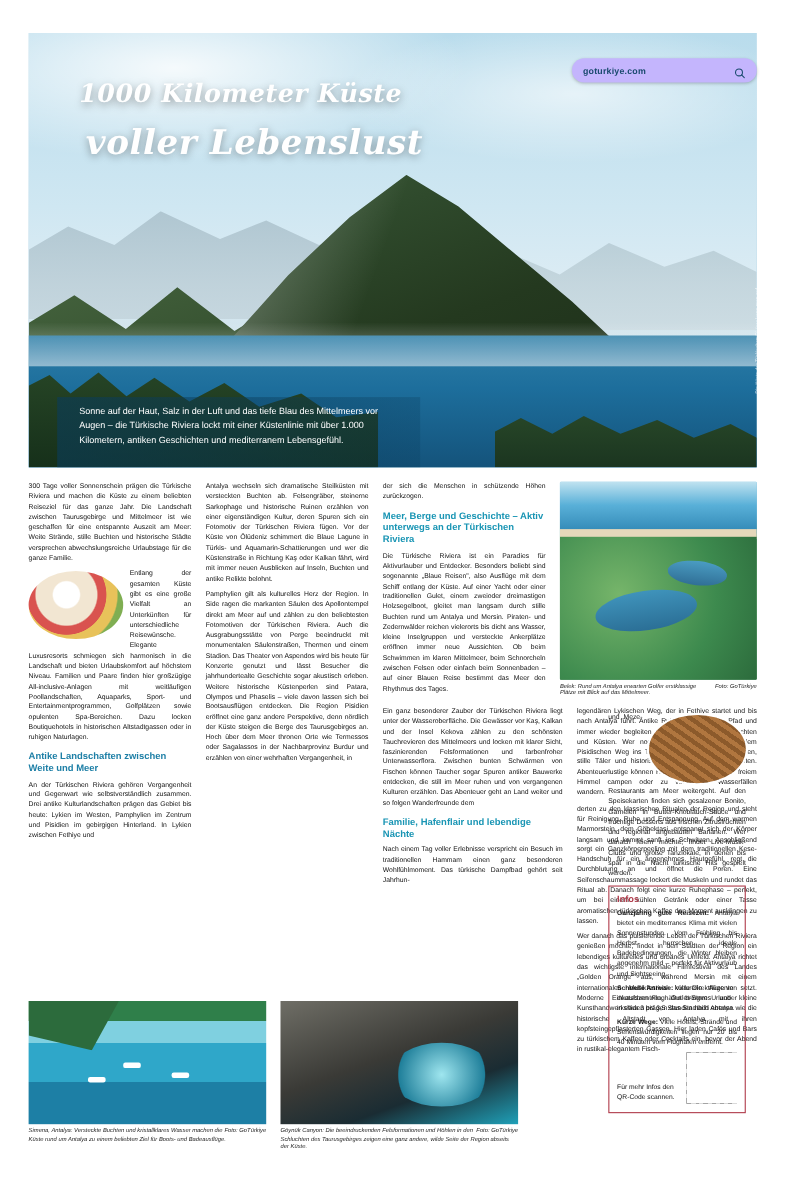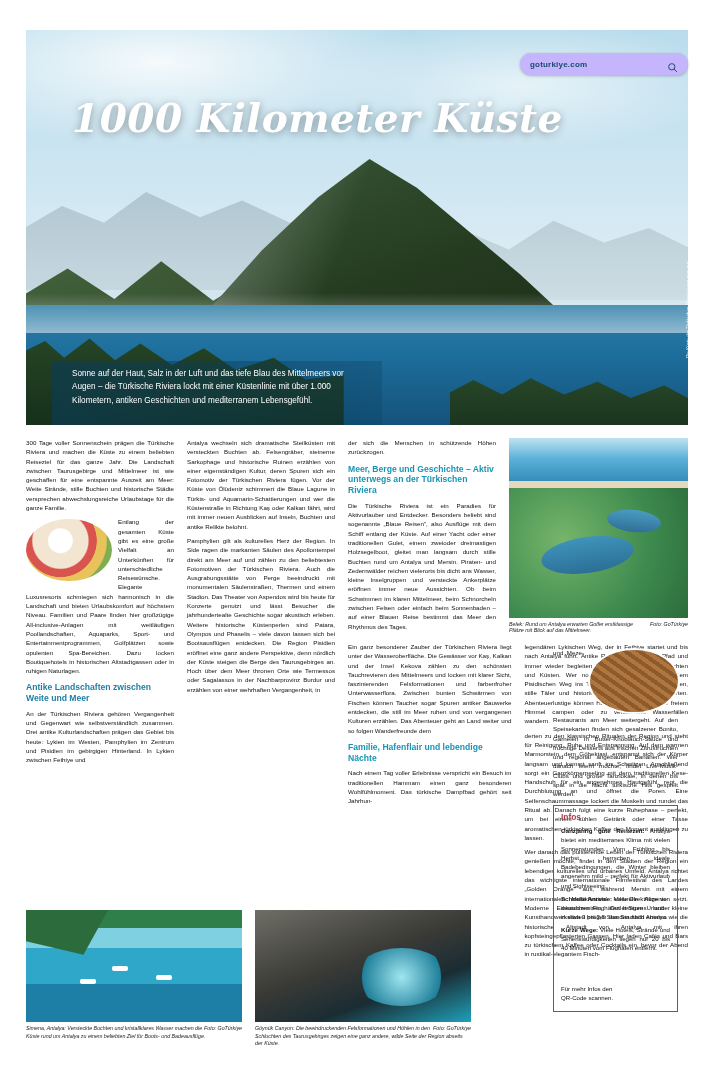--- a/index.html
+++ b/index.html
@@ -66,21 +66,21 @@
     position:absolute;right:0;bottom:0;width:36%;height:90px;
     background:linear-gradient(180deg,#32562f,#1b3520);
     clip-path:polygon(0 100%,0 64%,10% 50%,22% 66%,34% 48%,48% 66%,62% 52%,76% 70%,90% 56%,100% 70%,100% 100%);
   }
   .headline{
     position:absolute;left:46px;top:44px;color:#fff;line-height:1.05;
     font-family:"DejaVu Serif", serif;font-style:italic;font-weight:700;
     text-shadow:0 2px 8px rgba(0,0,0,.35);
     letter-spacing:.5px;
   }
-  .headline .l1{font-size:39px;display:block;margin-top:24px;}
+  .headline .l1{font-size:23px;display:block;}
   .headline .l2{font-size:31px;display:block;margin-top:16px;margin-left:6px;}
   .lead-box{
     position:absolute;left:26px;bottom:0px;width:330px;padding:6px 16px 18px 20px;
     box-sizing:border-box;color:#fff;font-size:8.2px;line-height:1.62;
     background:linear-gradient(90deg, rgba(10,60,90,.62), rgba(10,60,90,.28));
   }
   .credit-vert{
     position:absolute;right:2px;top:128px;transform:rotate(-90deg);transform-origin:right top;
     font-size:4.6px;color:rgba(255,255,255,.9);white-space:nowrap;
     width:200px;text-align:left;
@@ -183,20 +183,21 @@
     <div class="mount-far2"></div>
     <div class="ridge-left"></div>
     <div class="mount-main"></div>
     <div class="sea-hero"></div>
     <div class="shore"></div>
     <div class="fgtrees"></div>
     <div class="fgtrees2"></div>
 
     <div class="headline">
       <span class="l1">1000 Kilometer Küste</span>
+      <span class="l2">voller Lebenslust</span>
     </div>
 
     <div class="credit-vert">
       <span>Die Küste der Türkischen Riviera kann man auf</span>
 
     </div>
 
     <div class="lead-box">Sonne auf der Haut, Salz in der Luft und das tiefe Blau des Mittelmeers vor Augen – die Türkische Riviera lockt mit einer Küstenlinie mit über 1.000 Kilometern, antiken Geschichten und mediterranem Lebensgefühl.</div>
   </div>
 

